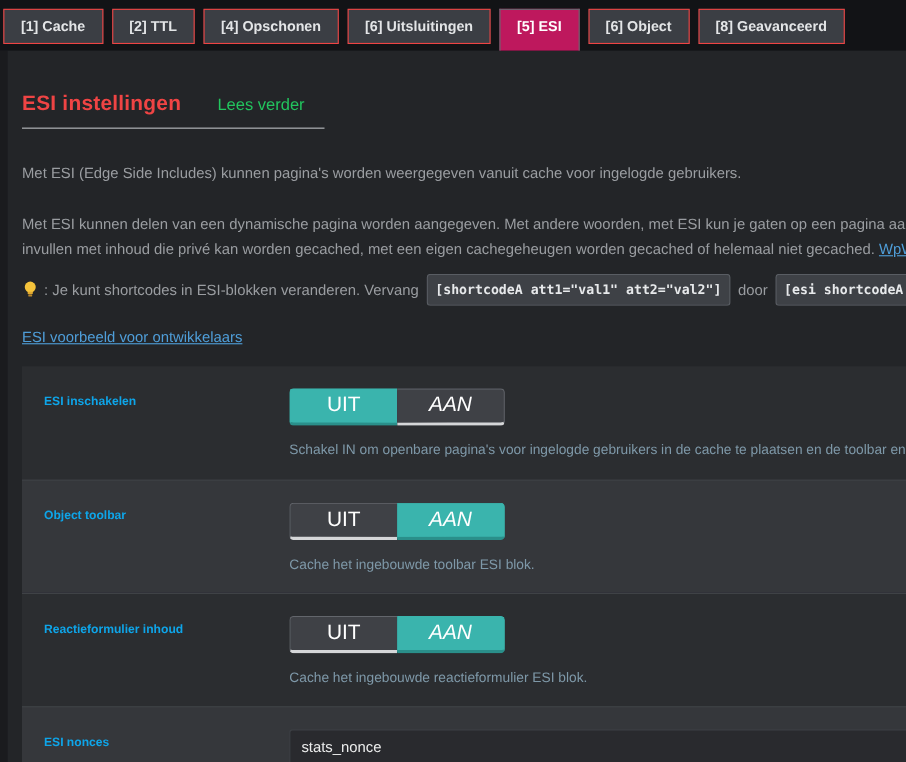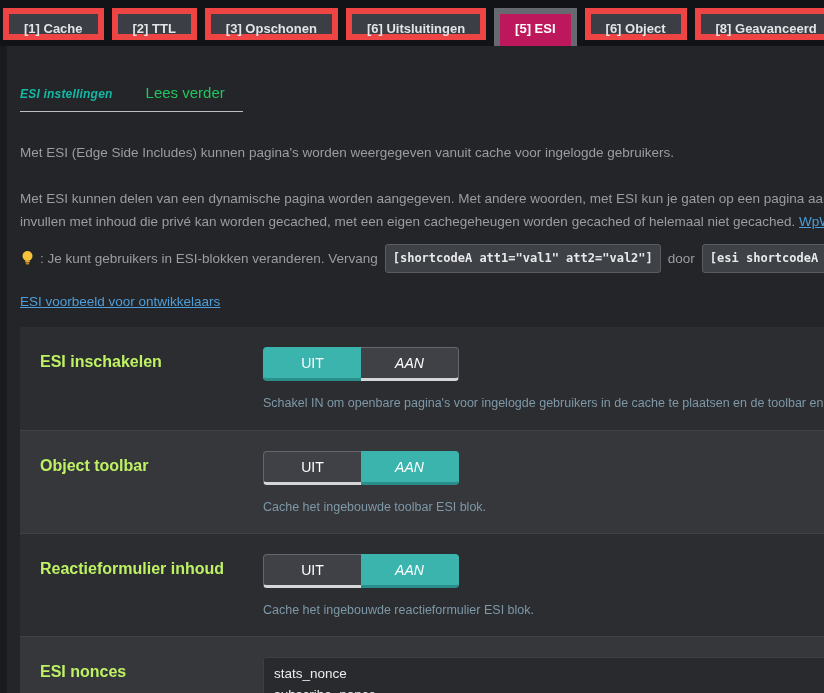--- a/index.html
+++ b/index.html
@@ -3,32 +3,32 @@
 <meta charset="utf-8">
 <style>
   html,body{margin:0;padding:0;background:#121316;}
   .screen{position:relative;width:824px;height:693px;overflow:hidden;
           background:#232528;font-family:"Liberation Sans",sans-serif;}
 
   
   .tabbar{position:absolute;top:0;left:0;width:1100px;height:46px;background:#121316;
           display:flex;gap:8px;padding:8px 0 0 3px;box-sizing:border-box;z-index:4;}
   .tab{display:inline-block;height:32px;line-height:30px;padding:0 15px;background:#3b3e44;
-       border:6px solid #ef4444;color:#e3e5e7;font-size:13px;font-weight:bold;
+       border:1px solid #ef4444;color:#e3e5e7;font-size:13px;font-weight:bold;
        text-decoration:none;box-sizing:border-box;cursor:pointer;white-space:nowrap;}
   .tab.active{background:#be185d;border-color:#666a70;border-bottom:none;height:38px;color:#ffffff;}
 
   
   .leftstrip{position:absolute;top:46px;left:0;width:7px;height:647px;background:#1a1b1e;z-index:3;}
   .content{position:absolute;top:46px;left:7px;width:1100px;padding:38px 0 0 13px;box-sizing:border-box;}
 
   
   .heading-row{display:flex;align-items:baseline;gap:33px;width:fit-content;
                border-bottom:1px solid #bcbfc2;padding:0 18px 10px 0;}
-  .heading-row h3{margin:0;font-size:12px;font-weight:bold;color:#14b8a6;letter-spacing:.2px;font-style:italic;}
+  .heading-row h3{margin:0;font-size:19px;font-weight:bold;color:#ef4444;letter-spacing:.2px;}
   .readmore{font-size:15px;color:#22c55e;text-decoration:none;cursor:pointer;}
 
   
   .para{margin:0;color:#9a9da1;font-size:13.5px;line-height:23px;white-space:nowrap;overflow:hidden;}
   .p1{margin-top:29px;}
   .p2a{margin-top:23px;}
   .p2b{margin-top:0;}
   .link{color:#4f9ed9;text-decoration:underline;cursor:pointer;}
   .tip{margin-top:11px;display:flex;align-items:center;gap:7px;}
   .tip code{font-family:"DejaVu Sans Mono","Liberation Mono",monospace;font-size:12px;font-weight:bold;
@@ -37,46 +37,46 @@
   .bulb{flex:none;margin-right:-2px;}
   .devlink{display:inline-block;margin-top:21px;font-size:13.5px;}
 
   
   .table{margin-top:17px;width:1087px;}
   .row{display:flex;min-height:103px;box-sizing:border-box;padding:20px 0 0 20px;}
   .row.odd{background:#2b2d30;}
   .row.even{background:#35373b;}
   .row + .row{border-top:1px solid #3f4246;}
   .row.last{min-height:90px;}
-  .rowlabel{flex:none;width:223px;padding-top:6px;color:#bef264;font-size:16px;font-weight:bold;}
+  .rowlabel{flex:none;width:223px;padding-top:6px;color:#0ea5e9;font-size:11px;font-weight:bold;}
   .field{flex:1;}
 
   .toggle{display:inline-flex;}
   .t-btn{width:98px;height:34px;padding:0;font-family:"Liberation Sans",sans-serif;
-         font-size:14px;color:#ffffff;background:#3f4146;
+         font-size:19px;color:#ffffff;background:#3f4146;
          border:1px solid #63666c;border-bottom:3px solid #d5d6d8;cursor:pointer;}
   .t-btn:first-child{border-radius:4px 0 0 4px;border-right:none;}
   .t-btn:last-child{border-radius:0 4px 4px 0;border-left:none;font-style:italic;}
   .t-btn.active{background:#3ab4ad;border-color:#3ab4ad;border-bottom-color:#2a8f8a;}
   .desc{margin:15px 0 0;color:#7e98a8;font-size:12.5px;white-space:nowrap;overflow:hidden;}
 
   .nonces{display:block;width:700px;height:130px;box-sizing:border-box;margin-top:0;
           background:#292a2e;border:1px solid #3c3f44;border-radius:3px;color:#eceded;
           font-family:"Liberation Sans",sans-serif;font-size:13.5px;line-height:21px;
           padding:5px 10px;resize:none;outline:none;}
 </style>
 </head>
 <body>
 
 <div class="screen">
 
   <div class="tabbar">
     <a class="tab">[1] Cache</a>
     <a class="tab">[2] TTL</a>
-    <a class="tab">[3] Opschonen</a>
+    <a class="tab">[4] Opschonen</a>
     <a class="tab">[6] Uitsluitingen</a>
     <a class="tab active">[5] ESI</a>
     <a class="tab">[6] Object</a>
     <a class="tab">[8] Geavanceerd</a>
   </div>
 
   <div class="leftstrip"></div>
 
   <div class="content">
 
@@ -93,21 +93,21 @@
     <p class="para p2b"><span>invullen met inhoud die privé kan worden gecached, met een eigen cachegeheugen worden gecached of helemaal niet gecached.</span>
       <a class="link">WpW: Priva</a></p>
 
     
     <p class="para tip">
       <svg class="bulb" width="15" height="17" viewBox="0 0 15 17">
         <circle cx="7.5" cy="6" r="5" fill="#f5c33b"></circle>
         <rect x="5.1" y="10.2" width="4.8" height="2.2" rx="0.8" fill="#e0a92f"></rect>
         <rect x="5.7" y="12.8" width="3.6" height="1.8" rx="0.8" fill="#b9882a"></rect>
       </svg>
-      <span>: Je kunt gebruikers in ESI-blokken veranderen. Vervang</span>
+      <span>: Je kunt shortcodes in ESI-blokken veranderen. Vervang</span>
       <code>[shortcodeA att1="val1" att2="val2"]</code>
       <span>door</span>
       <code>[esi shortcodeA att1="val1" att2</code>
     </p>
 
     <a class="link devlink">ESI voorbeeld voor ontwikkelaars</a>
 
     
     <div class="table">
 

